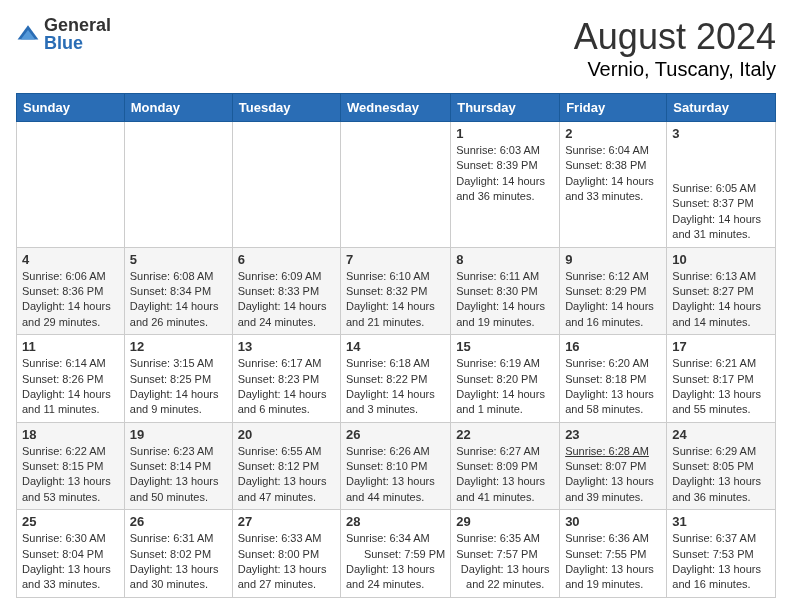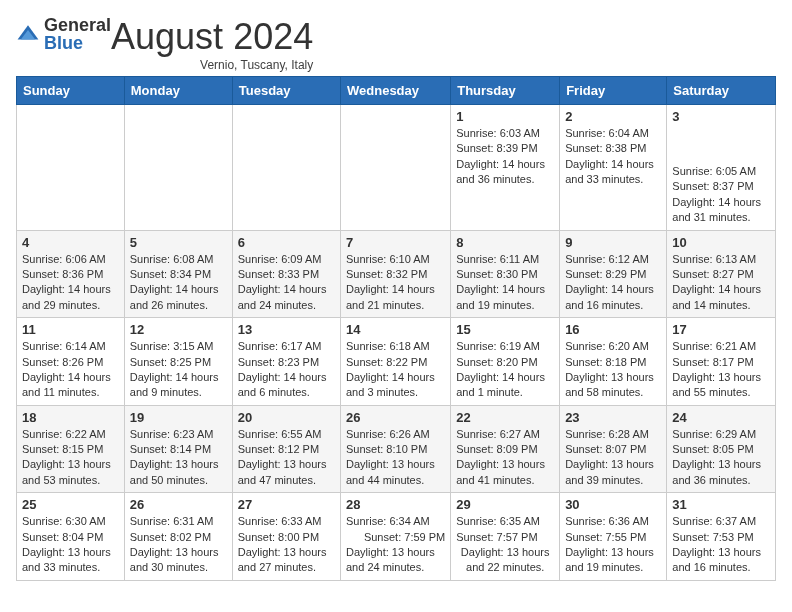--- a/index.html
+++ b/index.html
@@ -5,23 +5,23 @@
     * { box-sizing: border-box; margin: 0; padding: 0; }
     body {
       font-family: Arial, sans-serif;
       background: #fff;
       width: 792px;
       min-height: 612px;
       padding: 16px;
     }
     .header {
       display: flex;
-      justify-content: flex-start;
+      justify-content: space-between;
       align-items: flex-start;
-      margin-bottom: 4px;
+      margin-bottom: 12px;
     }
     .logo {
       display: flex;
       align-items: center;
       gap: 4px;
     }
     .logo-text {
       display: flex;
       flex-direction: column;
       line-height: 1;
@@ -42,22 +42,22 @@
     }
     .title-block {
       text-align: right;
     }
     .month-title {
       font-size: 36px;
       font-weight: normal;
       color: #333;
     }
     .subtitle {
-      font-size: 12px;
-      color: #404040;
+      font-size: 20px;
+      color: #000000;
     }
     table {
       width: 100%;
       border-collapse: collapse;
     }
     thead tr {
       background-color: #2a6db5;
     }
     thead th {
       color: #fff;
@@ -260,21 +260,21 @@
           <span style="display: block; line-height: 1.4;">Daylight: 13 hours and 44 minutes.</span>
         </td>
         <td>
           <span class="day-num">22</span>
           <span style="display: block; line-height: 1.4;">Sunrise: 6:27 AM</span>
           <span style="display: block; line-height: 1.4;">Sunset: 8:09 PM</span>
           <span style="display: block; line-height: 1.4;">Daylight: 13 hours and 41 minutes.</span>
         </td>
         <td>
           <span class="day-num">23</span>
-          <span style="display: block; line-height: 1.4;">Sunrise: 6:28 AM</span>
+          <span style="display: block; line-height: 1.4; text-decoration: underline;">Sunrise: 6:28 AM</span>
           <span style="display: block; line-height: 1.4;">Sunset: 8:07 PM</span>
           <span style="display: block; line-height: 1.4;">Daylight: 13 hours and 39 minutes.</span>
         </td>
         <td>
           <span class="day-num">24</span>
           <span style="display: block; line-height: 1.4;">Sunrise: 6:29 AM</span>
           <span style="display: block; line-height: 1.4;">Sunset: 8:05 PM</span>
           <span style="display: block; line-height: 1.4;">Daylight: 13 hours and 36 minutes.</span>
         </td>
       </tr>

